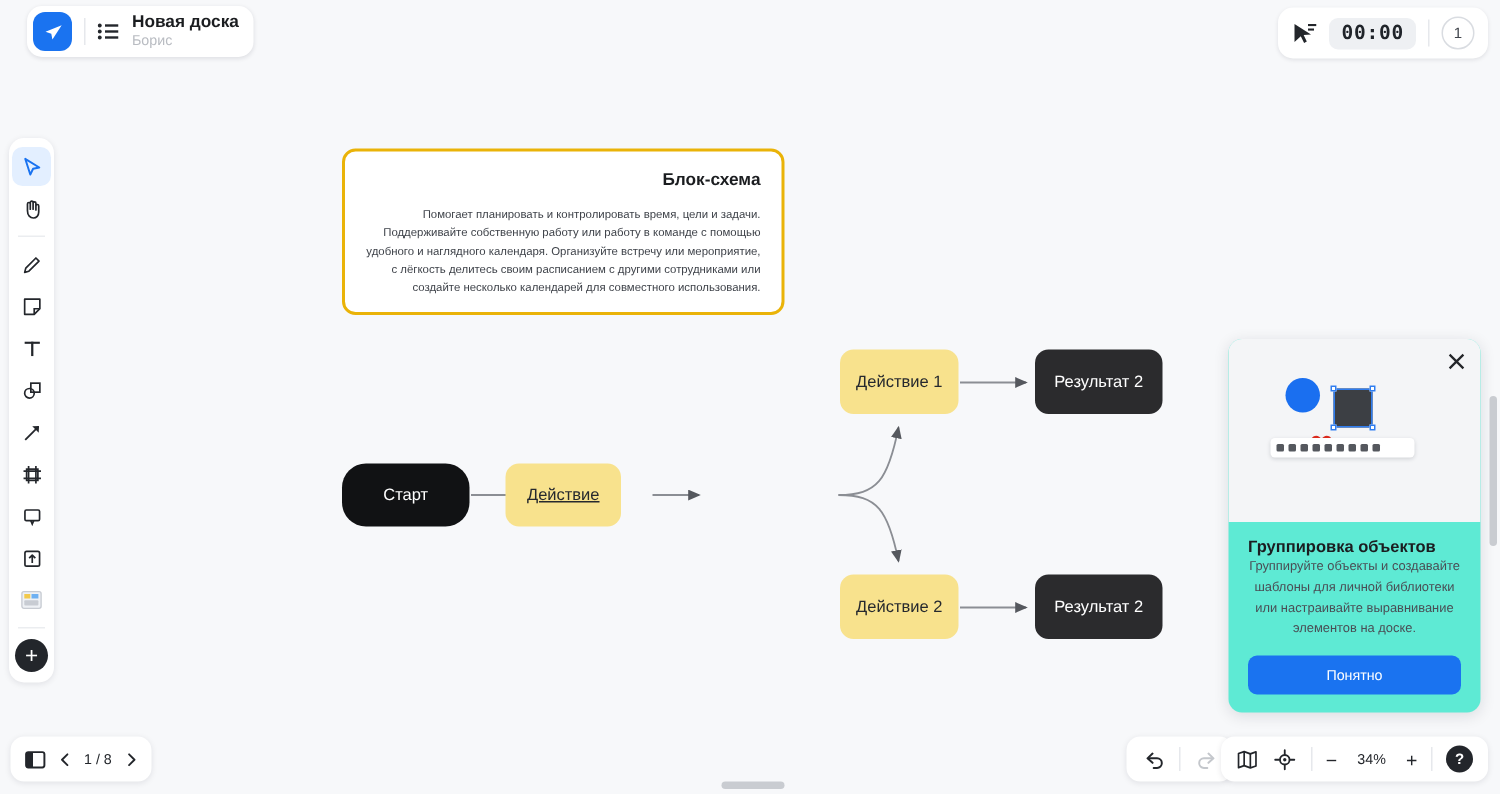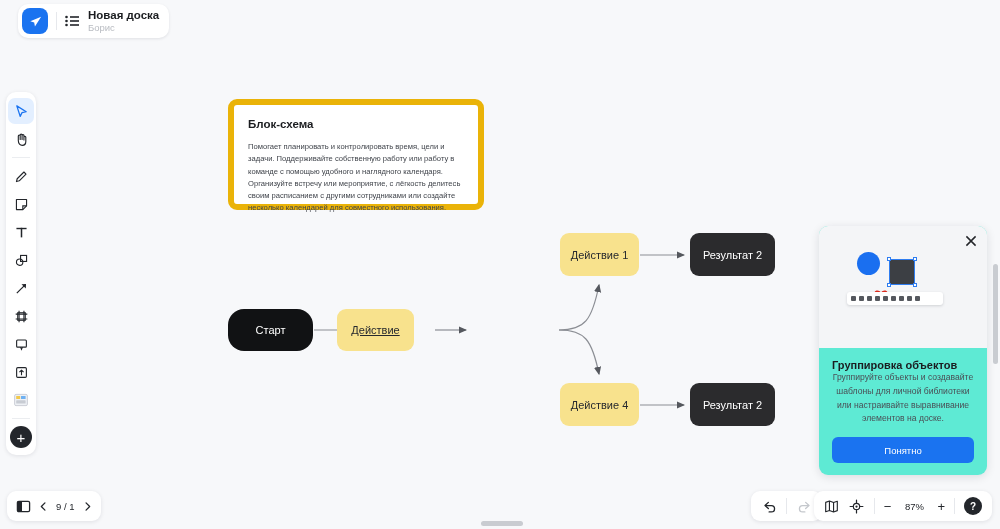--- a/index.html
+++ b/index.html
@@ -68,23 +68,24 @@
   .tool.active { background: #e3efff; color: #1a73f0; }
   .tool-sep { width: 18px; height: 1px; background: #ebedf0; margin: 4px 0; }
   .tool-add {
     width: 22px; height: 22px; border-radius: 50%; background: #23262b;
     color: #fff; display: flex; align-items: center; justify-content: center;
     font-size: 15px; line-height: 1; margin: 3px 0 2px;
   }
 
   
   .desc-card {
-    position: absolute; left: 228px; top: 99px; width: 256px; height: 111px;
-    background: #ffffff; border: 6px solid #eab308; border-radius: 9px;
+    position: absolute; left: 228px; top: 99px; width: 295px; height: 111px;
+    background: #ffffff; border: 2px solid #eab308; border-radius: 9px;
     padding: 13px 14px;
+    text-align: right;
   }
   .desc-title { font-size: 11.5px; font-weight: 700; color: #1b1d20; }
   .desc-body {
     margin-top: 11px; font-size: 7.6px; line-height: 1.62; color: #3f434a;
   }
 
   
   .node {
     position: absolute; border-radius: 9px;
     display: flex; align-items: center; justify-content: center;
@@ -195,20 +196,30 @@
       <rect x="5" y="1.2" width="9" height="1.6" fill="#23262b"></rect>
       <rect x="5" y="5.2" width="9" height="1.6" fill="#23262b"></rect>
       <rect x="5" y="9.2" width="9" height="1.6" fill="#23262b"></rect>
     </svg>
     <div class="title-text">
       <div class="title-main">Новая доска</div>
       <div class="title-sub">Борис</div>
     </div>
   </div>
 
+  <div class="top-right">
+    <svg class="present-icon" viewBox="0 0 17 15">
+      <path d="M2 1 L2 13 L6.2 9.2 L8.4 13.6 L10.2 12.6 L8.1 8.4 L13 8 Z" fill="#23262b"></path>
+      <rect x="11" y="1" width="5.5" height="1.4" fill="#23262b"></rect>
+      <rect x="11" y="4" width="4" height="1.4" fill="#23262b"></rect>
+    </svg>
+    <div class="timer">00:00</div>
+    <div class="tr-divider"></div>
+    <div class="users-badge">1</div>
+  </div>
 
   <div class="toolbar">
     <div class="tool active">
       <svg width="15" height="15" viewBox="0 0 16 16">
         <path d="M3 2 L13 8.2 L8.6 9.1 L6.6 13.2 Z" fill="none" stroke="currentColor" stroke-width="1.4" stroke-linejoin="round"></path>
       </svg>
     </div>
     <div class="tool">
       <svg width="15" height="15" viewBox="0 0 16 16">
         <path d="M4.6 9 V4.2 a1 1 0 0 1 2 0 V8 V3.2 a1 1 0 0 1 2 0 V8 V3.8 a1 1 0 0 1 2 0 V8.5 V5.6 a1 1 0 0 1 2 0 V10 c0 2.6-1.6 4.2-3.8 4.2 S4.6 12.4 4.6 9 Z" fill="none" stroke="currentColor" stroke-width="1.2" stroke-linejoin="round"></path>
@@ -276,21 +287,21 @@
 
   <div class="desc-card">
     <div class="desc-title">Блок-схема</div>
     <div class="desc-body">Помогает планировать и контролировать время, цели и задачи. Поддерживайте собственную работу или работу в команде с помощью удобного и наглядного календаря. Организуйте встречу или мероприятие, с лёгкость делитесь своим расписанием с другими сотрудниками или создайте несколько календарей для совместного использования.</div>
   </div>
 
   <div class="node dark" style="left:228px; top:309px; width:85px;  height:42px;">Старт</div>
   <div class="node yellow" style="left:337px; top:309px; width:77px;  height:42px;text-decoration:underline;">Действие</div>
   <div class="node yellow" style="left:560px; top:233px; width:79px;  height:43px;">Действие 1</div>
   <div class="node dark2" style="left:690px; top:233px; width:85px;  height:43px;">Результат 2</div>
-  <div class="node yellow" style="left:560px; top:383px; width:79px;  height:43px;">Действие 4</div>
+  <div class="node yellow" style="left:560px; top:383px; width:79px;  height:43px;">Действие 2</div>
   <div class="node dark2" style="left:690px; top:383px; width:85px;  height:43px;">Результат 2</div>
 
   <div class="tip">
     <div class="tip-media">
       <div class="ill-circle"></div>
       <div class="ill-square"></div>
       <div class="ill-handle" style="left:68px; top:31px;"></div>
       <div class="ill-handle" style="left:94px; top:31px;"></div>
       <div class="ill-handle" style="left:68px; top:57px;"></div>
       <div class="ill-handle" style="left:94px; top:57px;"></div>
@@ -320,21 +331,21 @@
   </div>
 
   <div class="pager">
     <svg class="pager-ico" viewBox="0 0 15 15">
       <rect x="1.4" y="2.4" width="12.2" height="10.2" rx="1.4" fill="none" stroke="currentColor" stroke-width="1.3"></rect>
       <rect x="1.4" y="2.4" width="4.6" height="10.2" fill="currentColor"></rect>
     </svg>
     <svg class="chev" viewBox="0 0 10 10">
       <path d="M6.6 1 L2.6 5 L6.6 9" fill="none" stroke="currentColor" stroke-width="1.4" stroke-linecap="round" stroke-linejoin="round"></path>
     </svg>
-    <div class="pager-count">9 / 1</div>
+    <div class="pager-count">1 / 8</div>
     <svg class="chev" viewBox="0 0 10 10">
       <path d="M3.4 1 L7.4 5 L3.4 9" fill="none" stroke="currentColor" stroke-width="1.4" stroke-linecap="round" stroke-linejoin="round"></path>
     </svg>
   </div>
 
   <div class="undo-group">
     <div class="ctl">
       <svg width="15" height="15" viewBox="0 0 16 16">
         <path d="M4.4 7 H10 a3.4 3.4 0 0 1 0 6.8 H7.6" fill="none" stroke="currentColor" stroke-width="1.4" stroke-linecap="round"></path>
         <path d="M6.8 3.6 L3.2 7 L6.8 10.2" fill="none" stroke="currentColor" stroke-width="1.4" stroke-linecap="round" stroke-linejoin="round"></path>
@@ -358,21 +369,21 @@
     </div>
     <div class="ctl">
       <svg width="15" height="15" viewBox="0 0 16 16">
         <circle cx="8" cy="8" r="3.4" fill="none" stroke="currentColor" stroke-width="1.3"></circle>
         <circle cx="8" cy="8" r="1.2" fill="currentColor"></circle>
         <path d="M8 1.2 V4 M8 12 V14.8 M1.2 8 H4 M12 8 H14.8" stroke="currentColor" stroke-width="1.3" stroke-linecap="round"></path>
       </svg>
     </div>
     <div class="vdiv"></div>
     <div class="zoom-sign">−</div>
-    <div class="zoom-level">87%</div>
+    <div class="zoom-level">34%</div>
     <div class="zoom-sign">+</div>
     <div class="vdiv"></div>
     <div class="help-btn">?</div>
   </div>
 
   <div class="sb-v"></div>
   <div class="sb-h"></div>
 </div>
 
 </body></html>

